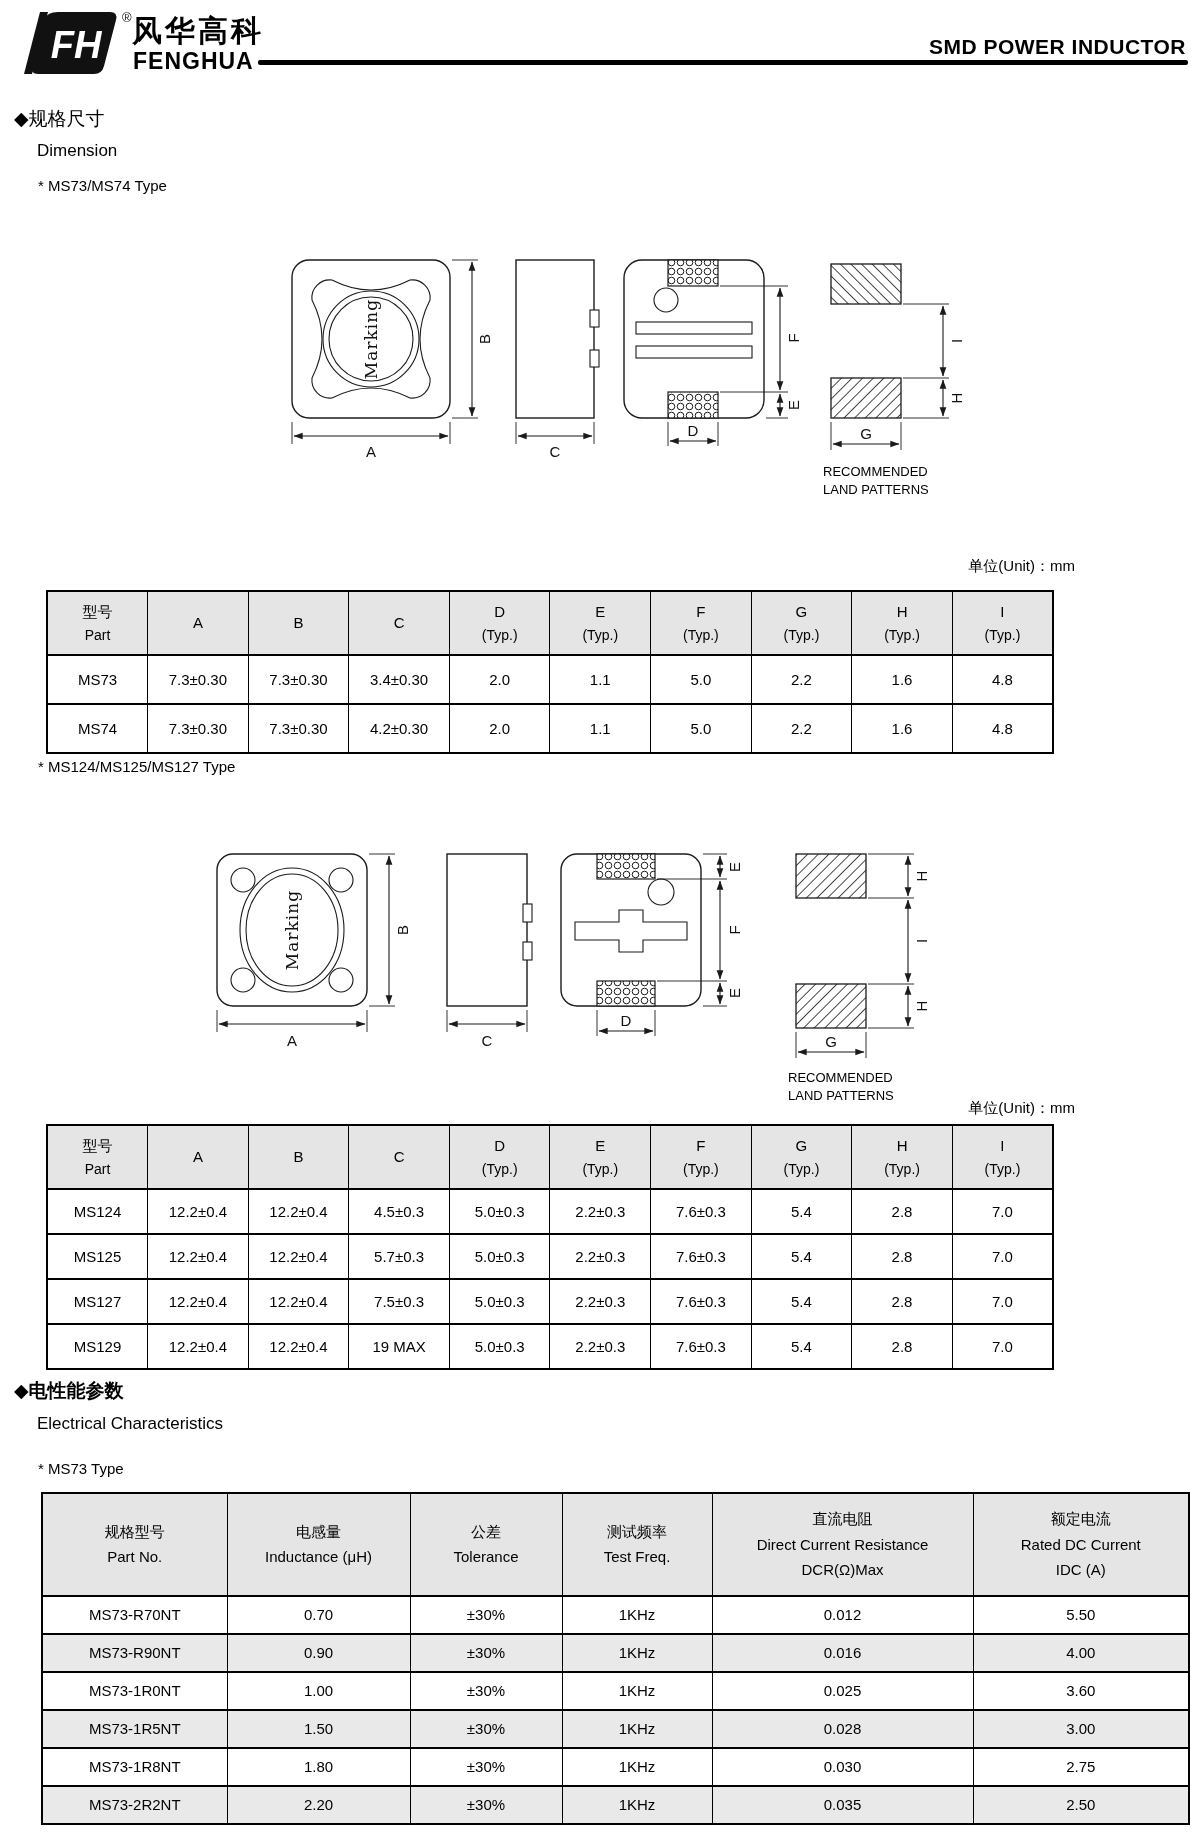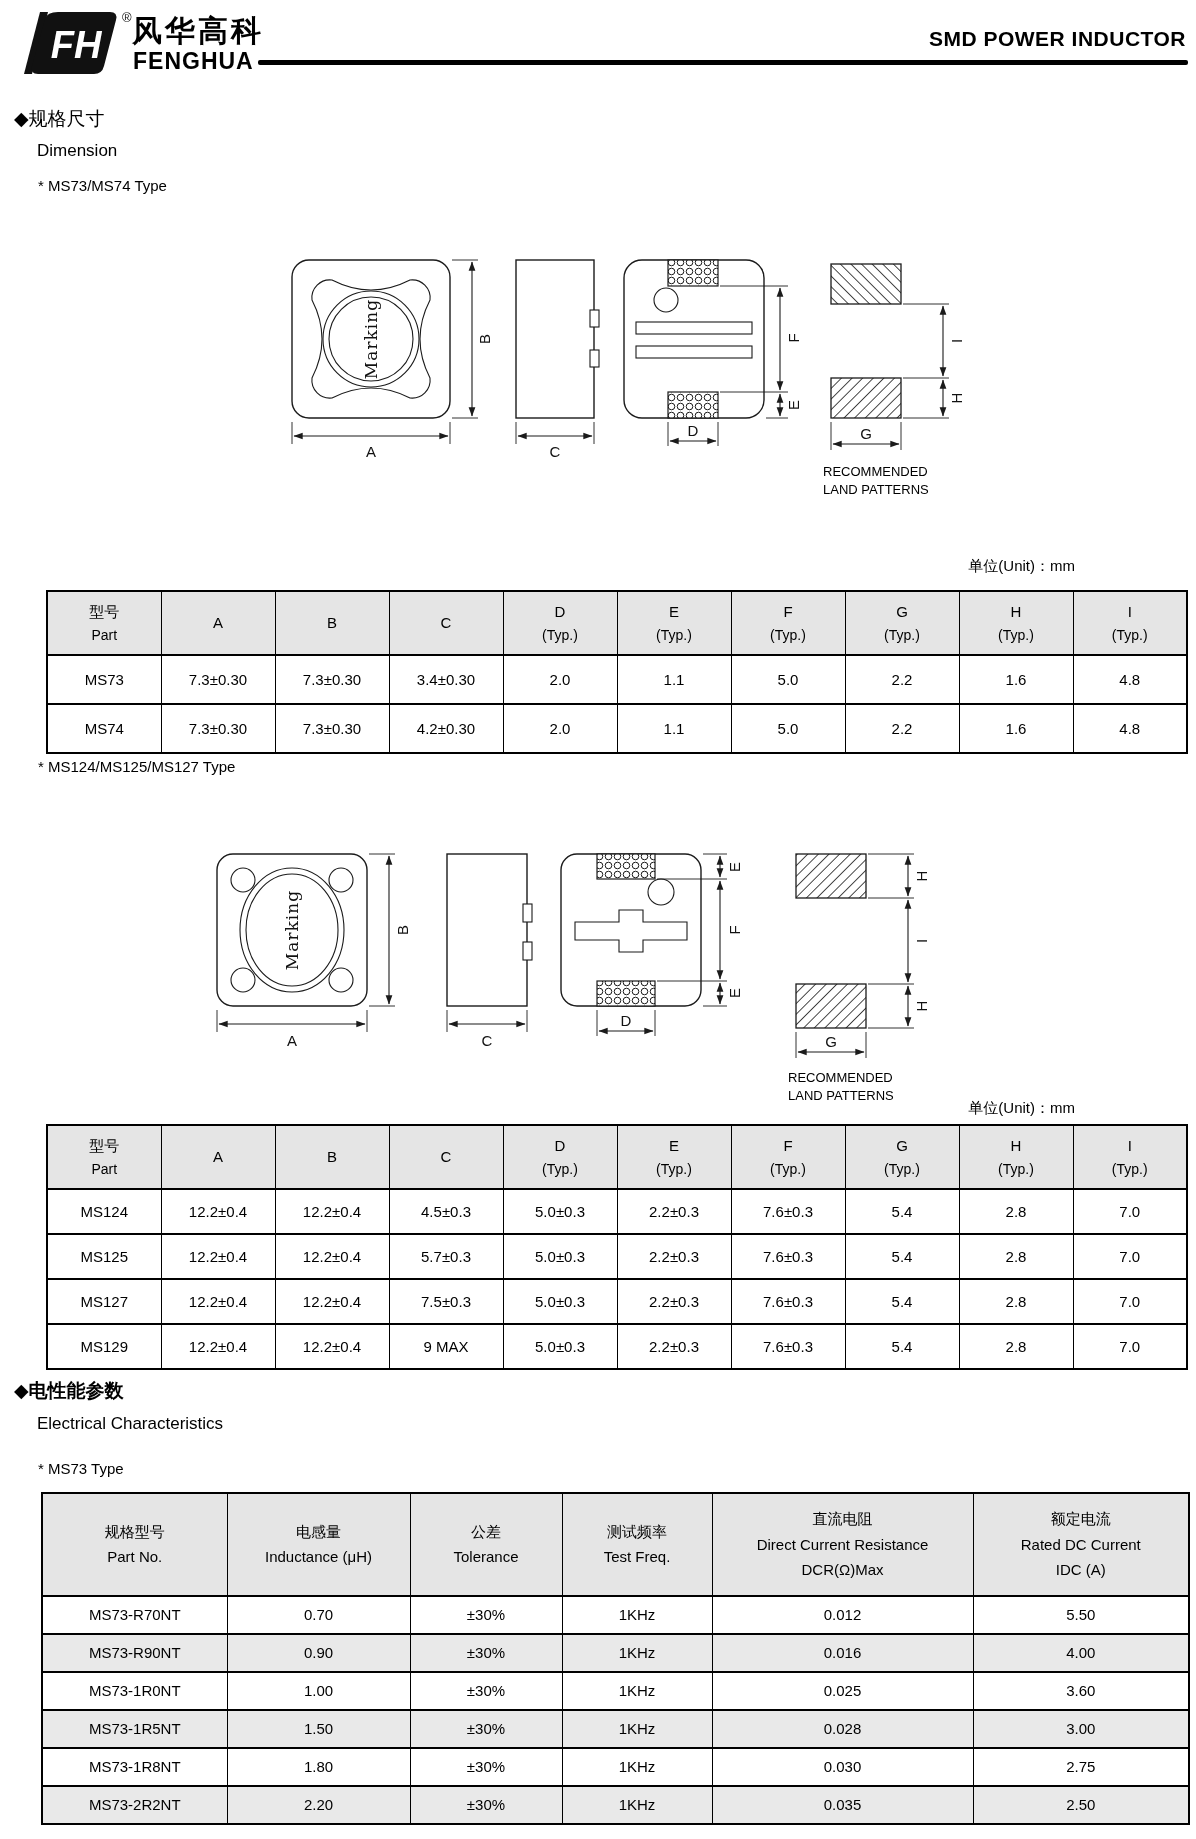--- a/index.html
+++ b/index.html
@@ -26,21 +26,21 @@
   svg{display:block;font-family:"Liberation Sans","DejaVu Sans",sans-serif;}
   .shape{fill:#fff;stroke:var(--ink);stroke-width:1.4;}
   .thin{stroke-width:1.1;}
   .dim{stroke:var(--ink);stroke-width:1.1;fill:none;}
   .ext{stroke:var(--ink);stroke-width:.9;}
   text.dl{font-size:15px;fill:#111;}
   text.mk{font-family:"DejaVu Serif","Liberation Serif",serif;font-size:17px;fill:#111;letter-spacing:1px;}
   .land-caption{font-size:13px;line-height:1.4;margin-top:5px;white-space:nowrap;}
   
   table{border-collapse:collapse;table-layout:fixed;background:#fff;}
-  .dimtable{width:1142px;border:2px solid #000;}
+  .dimtable{width:1008px;border:2px solid #000;}
   .dimtable th,.dimtable td{
     border-left:1.2px solid #000;border-right:1.2px solid #000;
     border-top:2.2px solid #000;border-bottom:2.2px solid #000;
     text-align:center;vertical-align:middle;padding:0;font-size:15px;font-weight:normal;
   }
   .dimtable th{background:var(--thbg);height:62px;line-height:1.6;}
   .dimtable th div:nth-child(2){font-size:14px;}
   .t1 td{height:47px;}
   .t2 td{height:43px;}
   .etable{width:1147px;border:2px solid #000;}
@@ -79,21 +79,21 @@
 <div class="abs" style="left:10px;top:6px;">
   <svg width="236" height="74" viewBox="0 0 236 74">
     <path d="M30,6 L38,6 L22,68 L14,68 Z" fill="#111"></path>
     <path d="M48,6 H100 Q108,6 106,14 L94,60 Q92,68 84,68 H28 Q20,68 22,60 L35,13 Q37,6 48,6 Z" fill="#111"></path>
     <text x="66" y="52" text-anchor="middle" font-size="38" font-style="italic" font-weight="bold" fill="#fff">FH</text>
     <text x="112" y="16" font-size="13" fill="#111">®</text>
   </svg>
 </div>
 <div class="abs brand-cn" style="left:132px;top:16px;">风华高科</div>
 <div class="abs brand-en" style="left:133px;top:47px;">FENGHUA</div>
-<div class="abs doc-title" style="right:10px;top:27px;">SMD POWER INDUCTOR</div>
+<div class="abs doc-title" style="right:10px;top:35px;">SMD POWER INDUCTOR</div>
 <div class="abs rule" style="left:258px;top:60px;width:930px;"></div>
 
 <div class="abs sec-cn" style="left:14px;top:106px;">◆规格尺寸</div>
 <div class="abs sec-en" style="left:37px;top:141px;">Dimension</div>
 <div class="abs type-label" style="left:38px;top:177px;">* MS73/MS74 Type</div>
 
 <div class="abs draw-row" style="left:290px;top:258px;">
 
   <svg width="200" height="204">
     <rect class="shape" x="2" y="2" width="158" height="158" rx="17"></rect>
@@ -411,21 +411,21 @@
         <td>2.2±0.3</td>
         <td>7.6±0.3</td>
         <td>5.4</td>
         <td>2.8</td>
         <td>7.0</td>
       </tr>
       <tr>
         <td>MS129</td>
         <td>12.2±0.4</td>
         <td>12.2±0.4</td>
-        <td>9 MAX</td>
+        <td>19 MAX</td>
         <td>5.0±0.3</td>
         <td>2.2±0.3</td>
         <td>7.6±0.3</td>
         <td>5.4</td>
         <td>2.8</td>
         <td>7.0</td>
       </tr>
     </tbody>
 </table>
 

